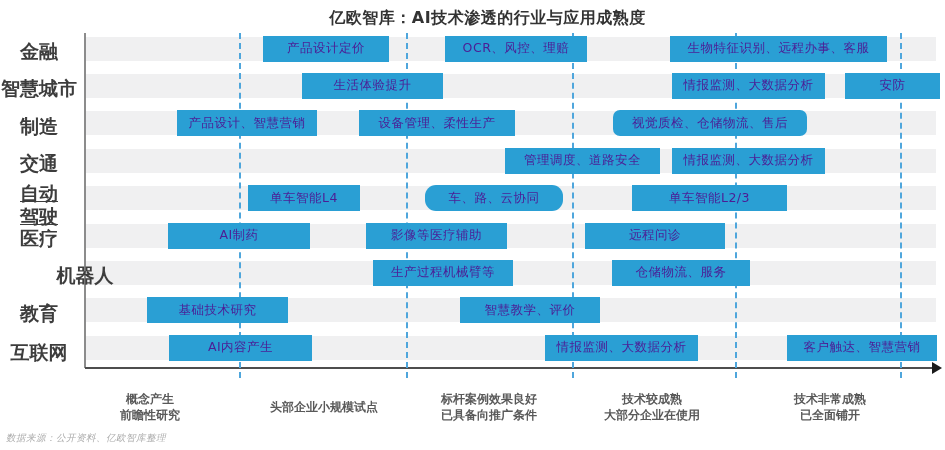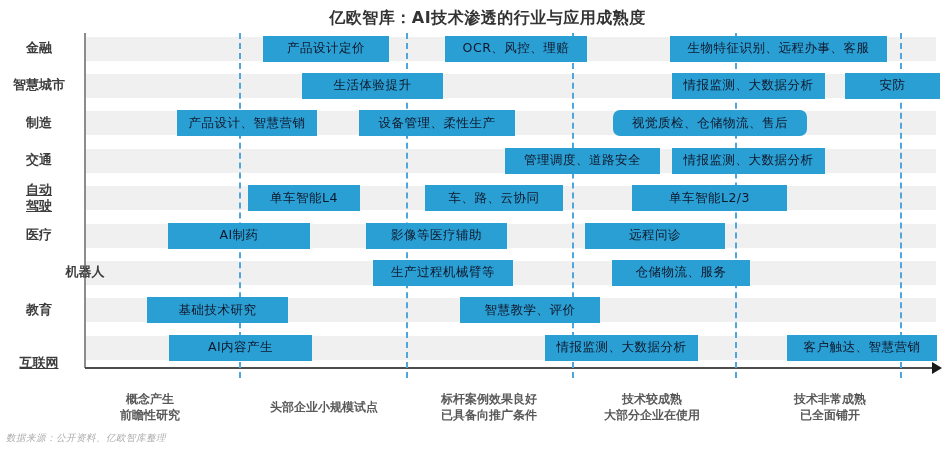--- a/index.html
+++ b/index.html
@@ -43,34 +43,34 @@
   }
   .row-band{
     position:absolute;
     background:#f0f0f1;
     z-index:1;
   }
   .row-label{
     position:absolute;
     left:0;width:78px;
     text-align:center;
-    font-size:13px;font-weight:bold;color:#3d3d3d;
+    font-size:19px;font-weight:bold;color:#3d3d3d;
     white-space:pre-line;line-height:1.25;
     z-index:4;
   }
   .dashed-line{
     position:absolute;
     top:33px;height:345px;width:0;
     border-left:2px dashed #4fa6dc;
     z-index:2;
   }
   .task-box{
     position:absolute;
     background:#2a9fd4;
-    color:#0f172a;
+    color:#4c1d95;
     font-size:12.5px;
     display:flex;align-items:center;justify-content:center;
     white-space:nowrap;
     z-index:3;
     letter-spacing:0.5px;
   }
   .stage-label{
     position:absolute;
     top:392px;
     transform:translateX(-50%);
@@ -116,21 +116,21 @@
         <div class="task-box" style="left: 670px; top: 35.5px; width: 217px; height: 26px;">生物特征识别、远程办事、客服</div>
         <div class="task-box" style="left: 302px; top: 72.9px; width: 141px; height: 26px;">生活体验提升</div>
         <div class="task-box" style="left: 672px; top: 72.9px; width: 153px; height: 26px;">情报监测、大数据分析</div>
         <div class="task-box" style="left: 845px; top: 72.9px; width: 95px; height: 26px;">安防</div>
         <div class="task-box" style="left: 177px; top: 110.3px; width: 140px; height: 26px;">产品设计、智慧营销</div>
         <div class="task-box" style="left: 359px; top: 110.3px; width: 156px; height: 26px;">设备管理、柔性生产</div>
         <div class="task-box" style="left: 613px; top: 110.3px; width: 194px; height: 26px; border-radius: 7px;">视觉质检、仓储物流、售后</div>
         <div class="task-box" style="left: 505px; top: 147.7px; width: 155px; height: 26px;">管理调度、道路安全</div>
         <div class="task-box" style="left: 672px; top: 147.7px; width: 153px; height: 26px;">情报监测、大数据分析</div>
         <div class="task-box" style="left: 248px; top: 185.1px; width: 112px; height: 26px;">单车智能L4</div>
-        <div class="task-box" style="left: 425px; top: 185.1px; width: 138px; height: 26px;">车、路、云协同</div>
+        <div class="task-box" style="left: 425px; top: 185.1px; width: 138px; height: 26px; border-radius: 11px;">车、路、云协同</div>
         <div class="task-box" style="left: 632px; top: 185.1px; width: 155px; height: 26px;">单车智能L2/3</div>
         <div class="task-box" style="left: 168px; top: 222.5px; width: 142px; height: 26px;">AI制药</div>
         <div class="task-box" style="left: 366px; top: 222.5px; width: 141px; height: 26px;">影像等医疗辅助</div>
         <div class="task-box" style="left: 585px; top: 222.5px; width: 140px; height: 26px;">远程问诊</div>
         <div class="task-box" style="left: 373px; top: 259.9px; width: 140px; height: 26px;">生产过程机械臂等</div>
         <div class="task-box" style="left: 612px; top: 259.9px; width: 138px; height: 26px;">仓储物流、服务</div>
         <div class="task-box" style="left: 147px; top: 297.3px; width: 141px; height: 26px;">基础技术研究</div>
         <div class="task-box" style="left: 460px; top: 297.3px; width: 140px; height: 26px;">智慧教学、评价</div>
         <div class="task-box" style="left: 169px; top: 334.7px; width: 143px; height: 26px;">AI内容产生</div>
         <div class="task-box" style="left: 545px; top: 334.7px; width: 153px; height: 26px;">情报监测、大数据分析</div>
@@ -139,21 +139,21 @@
     <div id="ylabels">
         <div class="row-label" style="top: 40px;">金融</div>
         <div class="row-label" style="top: 77.4px;">智慧城市</div>
         <div class="row-label" style="top: 114.8px;">制造</div>
         <div class="row-label" style="top: 152.2px;">交通</div>
         <div class="row-label" style="top: 181.6px; text-decoration: underline;">自动
 驾驶</div>
         <div class="row-label" style="top: 227px;">医疗</div>
         <div class="row-label" style="top: 264.4px; margin-left: 46px;">机器人</div>
         <div class="row-label" style="top: 301.8px;">教育</div>
-        <div class="row-label" style="top: 355px; text-decoration: underline;">互联网</div>
+        <div class="row-label" style="top: 341px;">互联网</div>
       </div>
     <div class="y-axis-line"></div>
     <div class="x-axis-line"></div>
     <div class="x-axis-arrow"></div>
     <div id="stagelabels">
         <div class="stage-label" style="left: 150px;">概念产生
 前瞻性研究</div>
         <div class="stage-label" style="left: 324px; top: 400px;">头部企业小规模试点</div>
         <div class="stage-label" style="left: 489px;">标杆案例效果良好
 已具备向推广条件</div>

